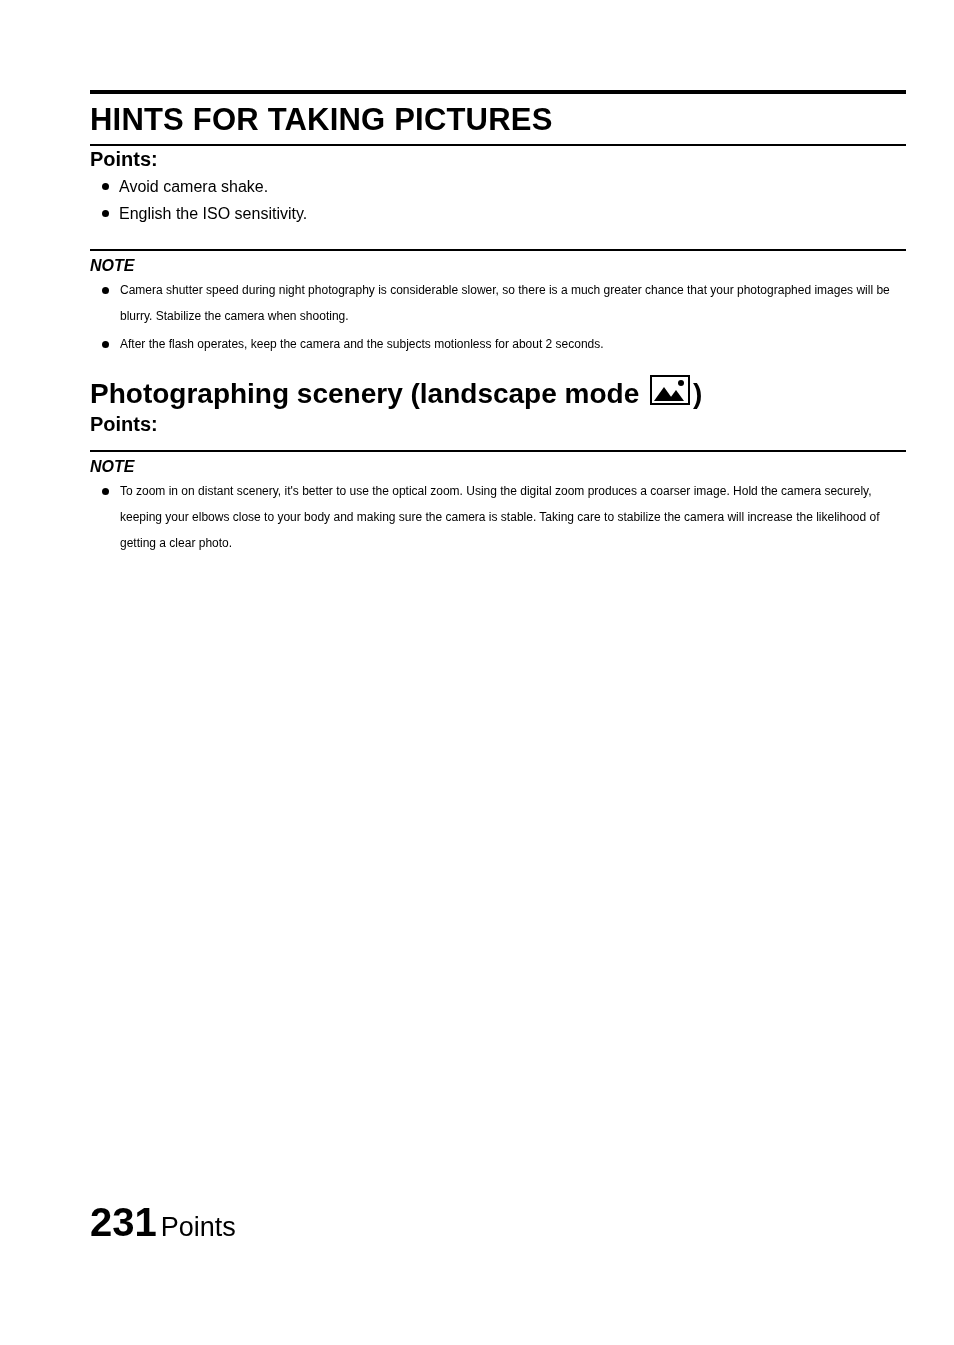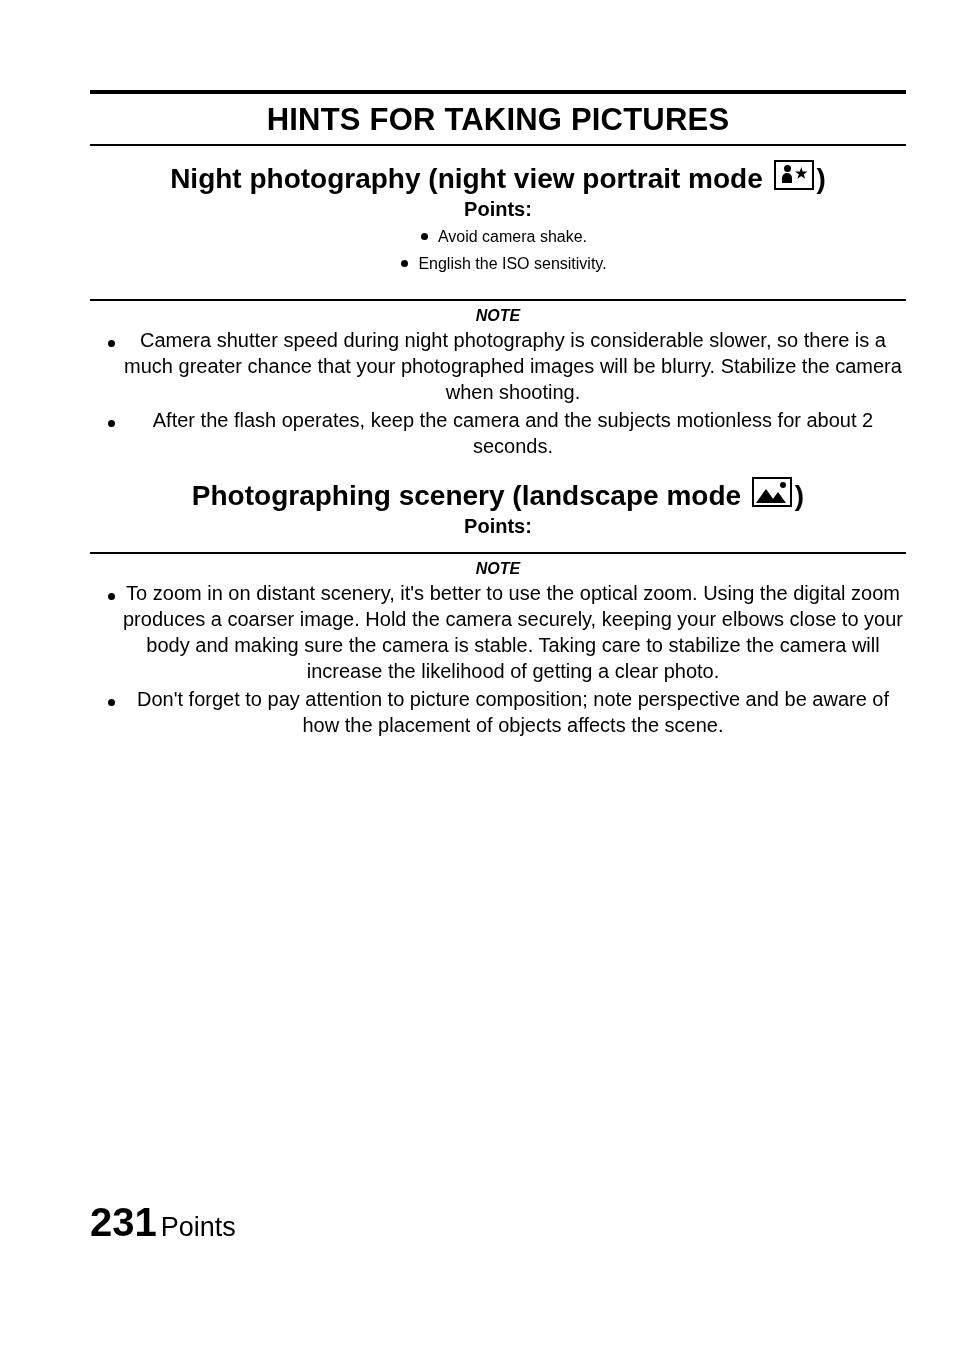--- a/index.html
+++ b/index.html
@@ -9,21 +9,20 @@
     background: #fff;
     font-family: Arial, Helvetica, sans-serif;
     color: #000;
   }
   .page {
     padding: 90px 48px 60px 90px;
     box-sizing: border-box;
     width: 954px;
     height: 1345px;
     position: relative;
-    text-align: center;
   }
   .rule-thick {
     border-top: 4px solid #000;
     margin-bottom: 4px;
   }
   .rule-thin {
     border-top: 2px solid #000;
   }
   .h1 {
     font-family: Arial, Helvetica, sans-serif;
@@ -78,21 +77,21 @@
   .note-label {
     font-weight: 700;
     font-size: 16px;
     margin-top: 6px;
     font-style: italic;
   }
   ul.note {
     list-style: none;
     margin: 2px 0 0 12px;
     padding: 0;
-    font-size: 20px;
+    font-size: 12px;
     line-height: 26px;
   }
   ul.note li {
     display: flex;
     padding-bottom: 2px;
   }
   ul.note li .b {
     flex: 0 0 auto;
     width: 18px;
   }
@@ -170,23 +169,20 @@
   }
 </style>
 </head>
 <body>
 
 <div class="page">
   <div class="rule-thick"></div>
   <div class="h1">HINTS FOR TAKING PICTURES</div>
   <div class="rule-thin"></div>
 
-  <div class="h2">
-    <span>Night photography (night view portrait mode </span><span class="icon-box"><span class="nv-head"></span><span class="nv-body"></span><span class="nv-star">★</span></span><span>)</span>
-  </div>
   <div class="points-label">Points:</div>
   <ul class="points">
     <li>Avoid camera shake.</li>
     <li>English the ISO sensitivity.</li>
   </ul>
   <div class="note-sep"></div>
   <div class="note-label">NOTE</div>
   <ul class="note">
     <li>
         <span class="b"></span>
@@ -202,22 +198,18 @@
     <span>Photographing scenery (landscape mode </span><span class="icon-box"><span class="ls-sun"></span><span class="ls-m1"></span><span class="ls-m2"></span></span><span>)</span>
   </div>
   <div class="points-label">Points:</div>
   <div class="note-sep"></div>
   <div class="note-label">NOTE</div>
   <ul class="note">
     <li>
         <span class="b"></span>
         <span class="t">To zoom in on distant scenery, it's better to use the optical zoom. Using the digital zoom produces a coarser image. Hold the camera securely, keeping your elbows close to your body and making sure the camera is stable. Taking care to stabilize the camera will increase the likelihood of getting a clear photo.</span>
       </li>
-    <li>
-        <span class="b"></span>
-        <span class="t">Don't forget to pay attention to picture composition; note perspective and be aware of how the placement of objects affects the scene.</span>
-      </li>
   </ul>
 
   <div class="footer">
     <span>231</span><span class="lang">Points</span>
   </div>
 </div>
 
 </body></html>

